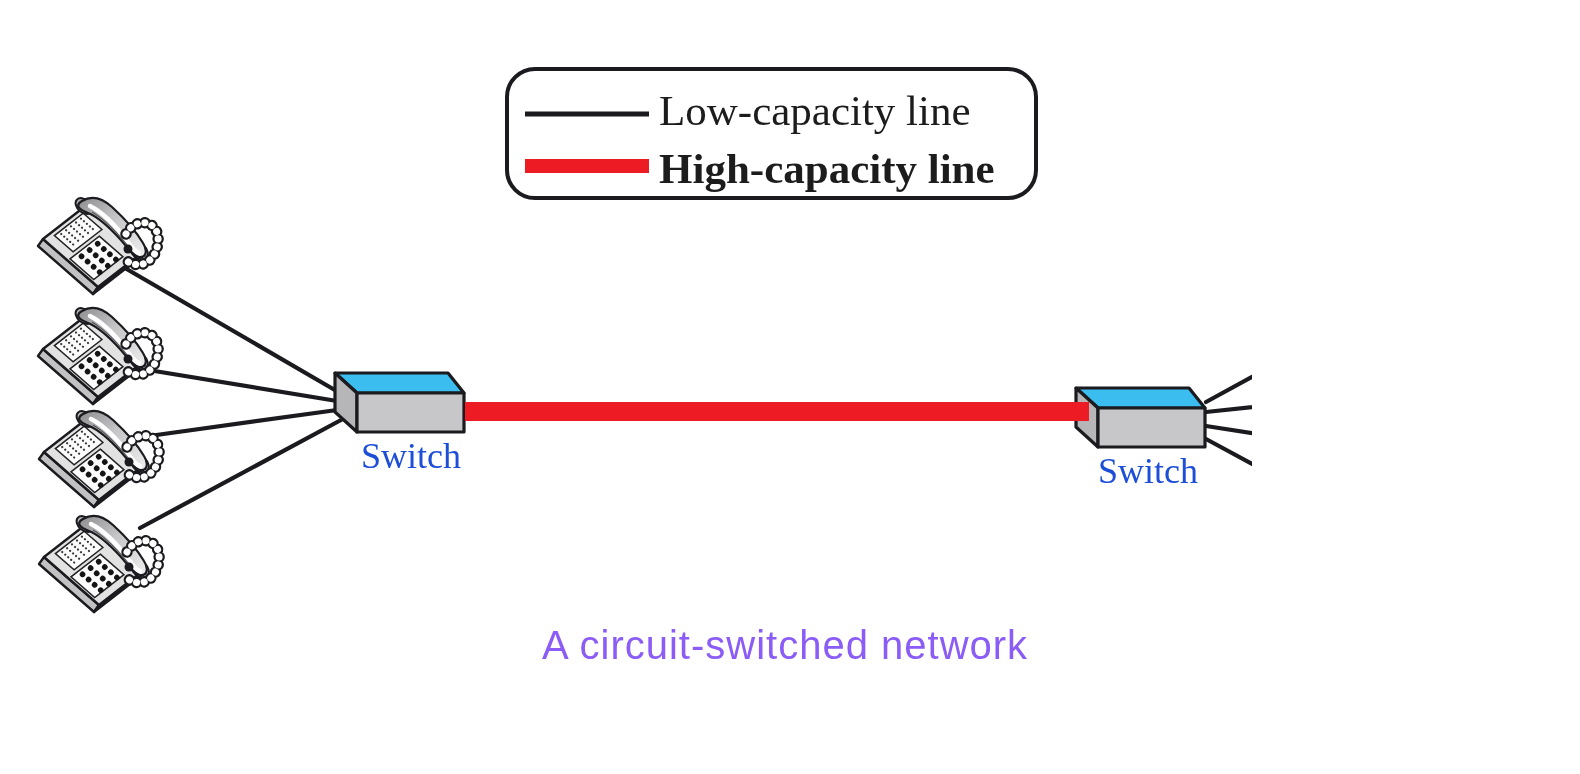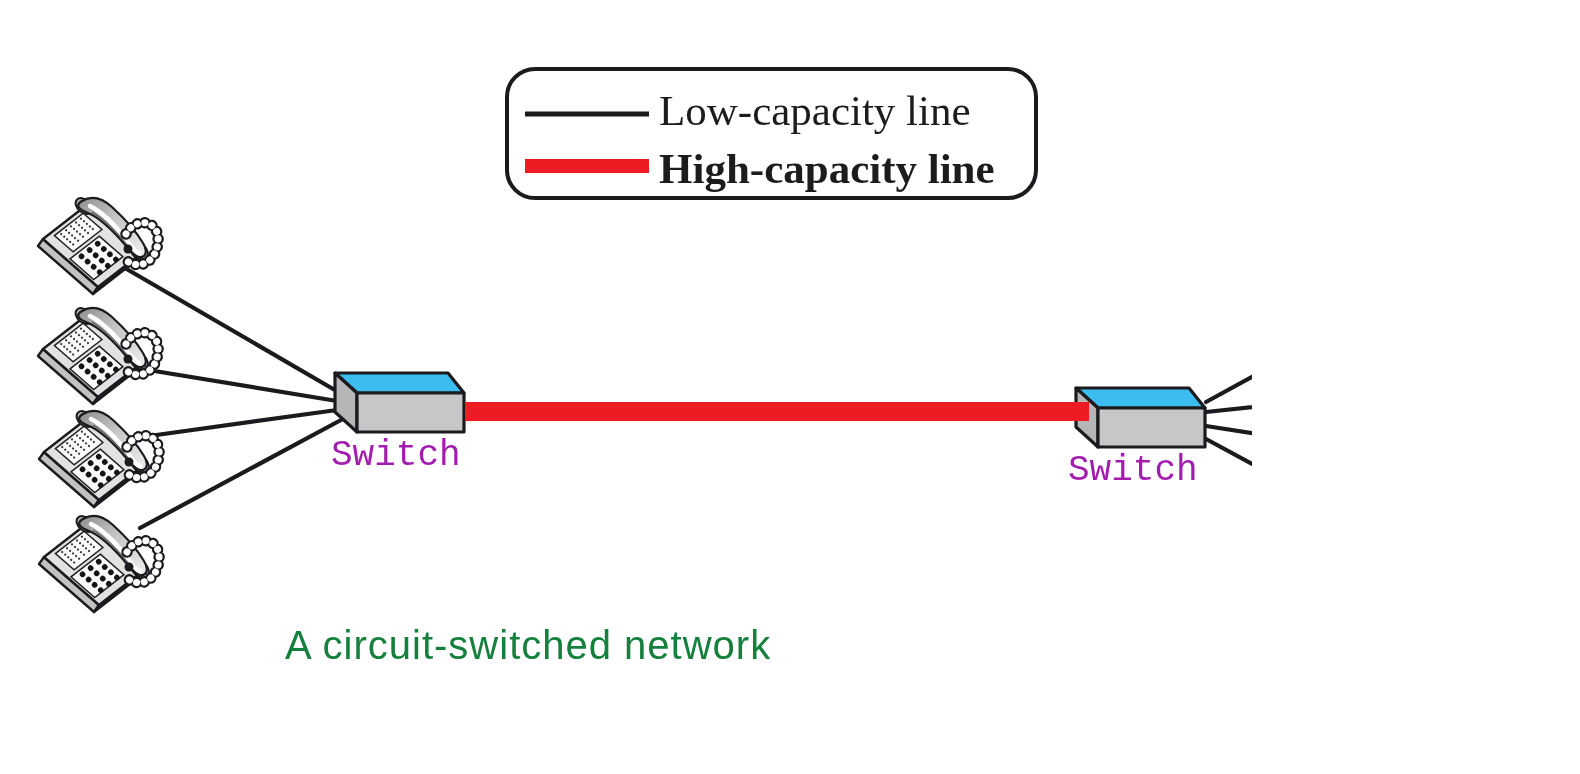--- a/index.html
+++ b/index.html
@@ -32,39 +32,38 @@
     line-height: 1;
     color: #1c1c1c;
     white-space: nowrap;
   }
   .legend-label.low  { top: 18px; }
   .legend-label.high { top: 76px; font-weight: bold; }
 
   .switch-label {
     position: absolute;
     width: 160px;
-    text-align: left;
+    text-align: center;
     font-size: 36px;
     line-height: 1;
-    color: #a21caf;
-    font-family: Liberation Mono, monospace;
+    color: #1d4ed8;
   }
   .switch-label.left  { left: 331px;  top: 438px; }
   .switch-label.right { left: 1068px; top: 453px; }
 
   .caption {
     position: absolute;
     left: 285px; top: 625px;
     width: 1000px;
-    text-align: left;
+    text-align: center;
     font-family: "Liberation Sans", sans-serif;
     font-size: 40px;
     letter-spacing: 1px;
     line-height: 1;
-    color: #15803d;
+    color: #8b5cf6;
   }
 </style>
 </head>
 <body>
 
 <div id="canvas">
 
   <svg id="diagram-svg" width="1580" height="774" viewBox="0 0 1580 774">
     <defs>
       <linearGradient id="hsGrad" x1="0" y1="0" x2="1" y2="1">

